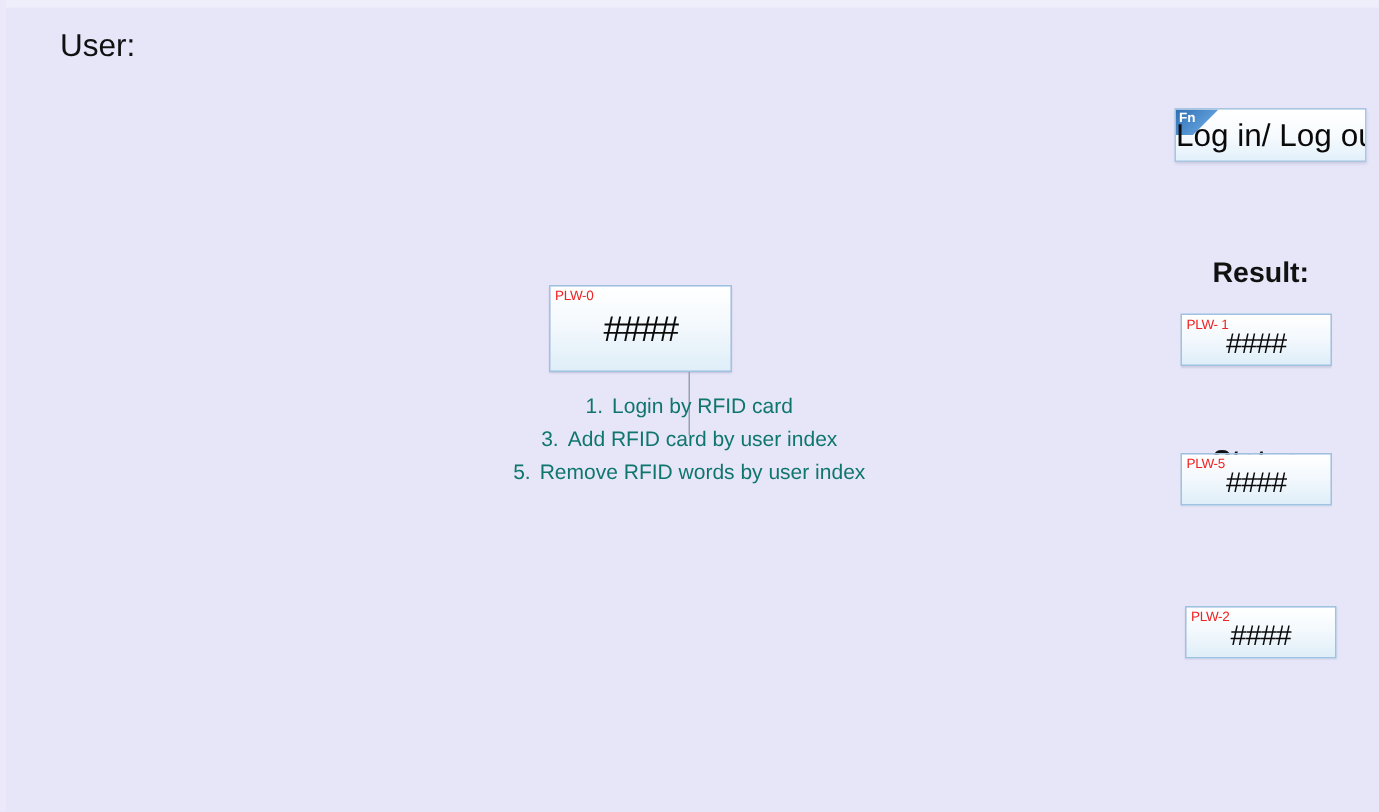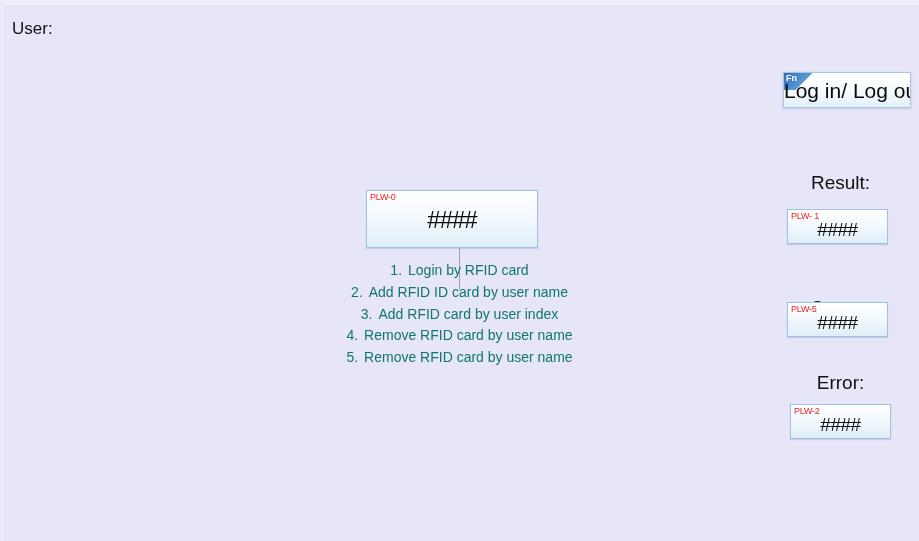--- a/index.html
+++ b/index.html
@@ -67,23 +67,23 @@
     right: 0;
     text-align: center;
     color: #0a0a0a;
     font-family: "Liberation Sans", sans-serif;
     white-space: nowrap;
   }
 
   
   #user-label {
     position: absolute;
-    left: 12px;
+    left: 40px;
     top: 19px;
-    font-size: 17px;
+    font-size: 21px;
     color: #111;
   }
   #user-field {
     left: 74px;
     top: 12px;
     width: 263px;
     height: 37px;
   }
   #user-field .field-value {
     top: 7px;
@@ -142,21 +142,21 @@
     left: 0;
     top: 153px;
     width: 919px;
     text-align: center;
     font-size: 22px;
     color: #111;
   }
   #command-field {
     left: 366px;
     top: 190px;
-    width: 172px;
+    width: 122px;
     height: 58px;
   }
   #command-field .field-value {
     top: 15px;
     font-size: 24px;
     letter-spacing: -1px;
   }
   #connector-line {
     position: absolute;
     left: 459px;
@@ -186,20 +186,21 @@
     margin-right: 6px;
   }
 
   
   .side-label {
     position: absolute;
     width: 139px;
     text-align: center;
     font-size: 19px;
     color: #111;
+    font-weight: bold;
   }
   #result-label { left: 771px; top: 172px; }
   #status-label { left: 771px; top: 297px; }
   #error-label  { left: 771px; top: 372px; }
 
   #result-field { left: 787px; top: 209px; width: 101px; height: 35px; }
   #status-field { left: 787px; top: 302px; width: 101px; height: 35px; }
   #error-field  { left: 790px; top: 404px; width: 101px; height: 35px; }
 
   .side-value {
@@ -228,37 +229,34 @@
 
 
   <div class="hmi-field" id="command-field">
     <span class="addr-tag">PLW-0</span>
     <span class="field-value">####</span>
   </div>
   <div id="connector-line"></div>
 
   <ul id="command-list">
     <li><span class="num">1.</span><span>Login by RFID card</span></li>
-    <li><span class="num">2.</span><span>Add RFID ID card by user name</span></li>
     <li><span class="num">3.</span><span>Add RFID card by user index</span></li>
-    <li><span class="num">4.</span><span>Remove RFID card by user name</span></li>
-    <li><span class="num">5.</span><span>Remove RFID card by user name</span></li>
+    <li><span class="num">5.</span><span>Remove RFID words by user index</span></li>
   </ul>
 
   <div class="side-label" id="result-label">Result:</div>
   <div class="hmi-field" id="result-field">
     <span class="addr-tag">PLW- 1</span>
     <span class="field-value side-value">####</span>
   </div>
 
   <div class="side-label" id="status-label">Status:</div>
   <div class="hmi-field" id="status-field">
     <span class="addr-tag">PLW-5</span>
     <span class="field-value side-value">####</span>
   </div>
 
-  <div class="side-label" id="error-label">Error:</div>
   <div class="hmi-field" id="error-field">
     <span class="addr-tag">PLW-2</span>
     <span class="field-value side-value">####</span>
   </div>
 
 </div>
 
 </body></html>

